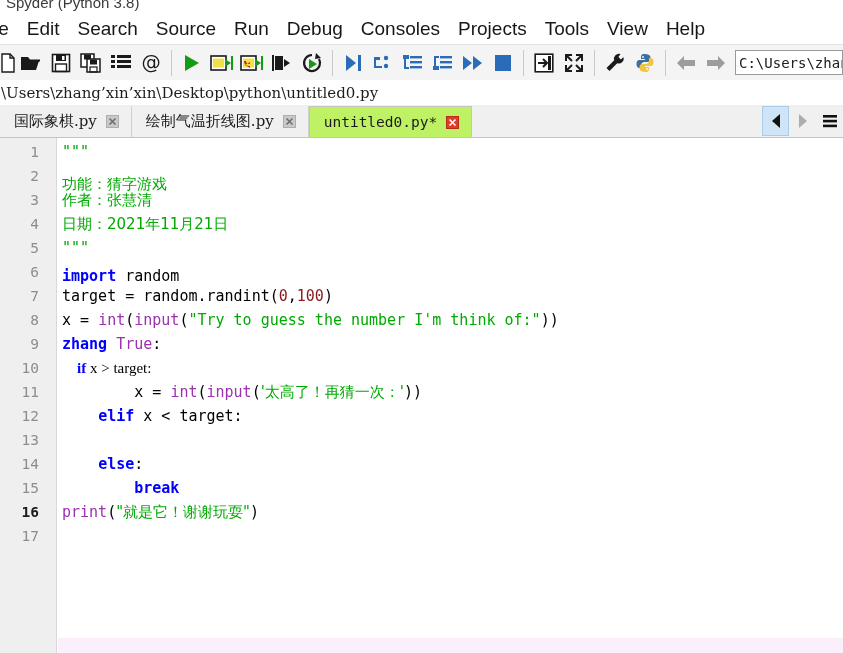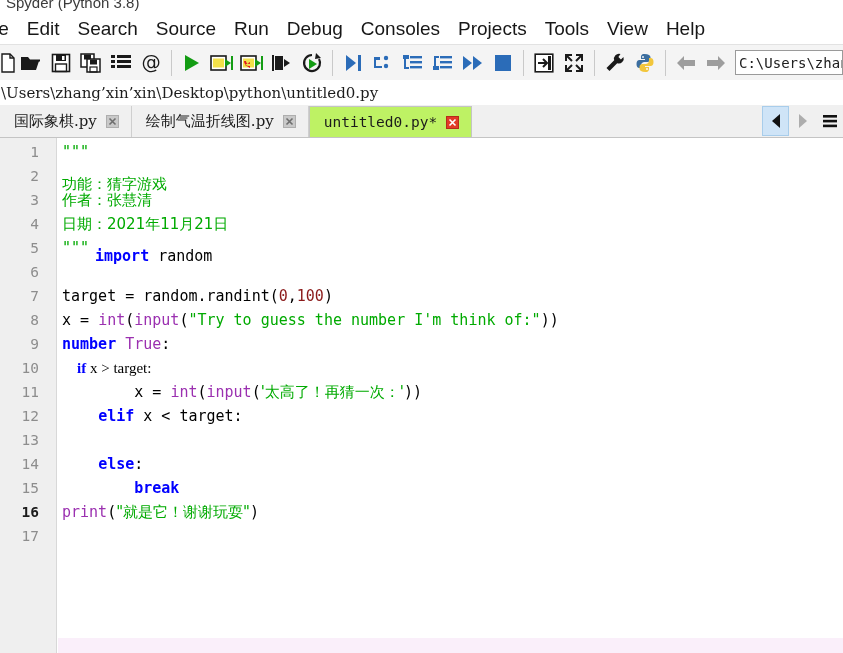--- a/index.html
+++ b/index.html
@@ -528,24 +528,24 @@
       </div>
     <div id="hl-layer">
         <div class="hl-row" style="top: 500px;"></div>
       </div>
     <div class="code-area" id="code-area">
         <div class="cl" style="top: 2px;"><span class="t-doc">"""</span></div>
         <div class="cl" style="top: 26px; margin-top: 8px;"><span class="t-doc cjk">功能：猜字游戏</span></div>
         <div class="cl" style="top: 50px;"><span class="t-doc cjk">作者：张慧清</span></div>
         <div class="cl" style="top: 74px;"><span class="t-doc cjk">日期：2021年11月21日</span></div>
         <div class="cl" style="top: 98px;"><span class="t-doc">"""</span></div>
-        <div class="cl" style="top: 106px; margin-left: 33px;"><span class="t-kw">import</span><span class="t-norm"> random</span></div>
+        <div class="cl" style="top: 126px;"><span class="t-kw">import</span><span class="t-norm"> random</span></div>
         <div class="cl" style="top: 146px;"><span class="t-norm">target = random.randint(</span><span class="t-num">0</span><span class="t-norm">,</span><span class="t-num">100</span><span class="t-norm">)</span></div>
         <div class="cl" style="top: 170px;"><span class="t-norm">x = </span><span class="t-builtin">int</span><span class="t-norm">(</span><span class="t-builtin">input</span><span class="t-norm">(</span><span class="t-str">"Try to guess the number I'm think of:"</span><span class="t-norm">))</span></div>
-        <div class="cl" style="top: 194px;"><span class="t-kw">number</span><span class="t-norm"> </span><span class="t-builtin">True</span><span class="t-norm">:</span></div>
+        <div class="cl" style="top: 194px;"><span class="t-kw">zhang</span><span class="t-norm"> </span><span class="t-builtin">True</span><span class="t-norm">:</span></div>
         <div class="cl" style="top: 218px; font-family: Liberation Serif, serif;"><span class="t-norm">    </span><span class="t-kw">if</span><span class="t-norm"> x &gt; target:</span></div>
         <div class="cl" style="top: 242px;"><span class="t-norm">        x = </span><span class="t-builtin">int</span><span class="t-norm">(</span><span class="t-builtin">input</span><span class="t-norm">(</span><span class="t-str cjk">'太高了！再猜一次：'</span><span class="t-norm">))</span></div>
         <div class="cl" style="top: 266px;"><span class="t-norm">    </span><span class="t-kw">elif</span><span class="t-norm"> x &lt; target:</span></div>
         <div class="cl" style="top: 314px;"><span class="t-norm">    </span><span class="t-kw">else</span><span class="t-norm">:</span></div>
         <div class="cl" style="top: 338px;"><span class="t-norm">        </span><span class="t-kw">break</span></div>
         <div class="cl" style="top: 362px;"><span class="t-builtin">print</span><span class="t-norm">(</span><span class="t-str cjk">"就是它！谢谢玩耍"</span><span class="t-norm">)</span></div>
         <div class="cl" style="top: 386px;"></div>
       </div>
   </div>
 

